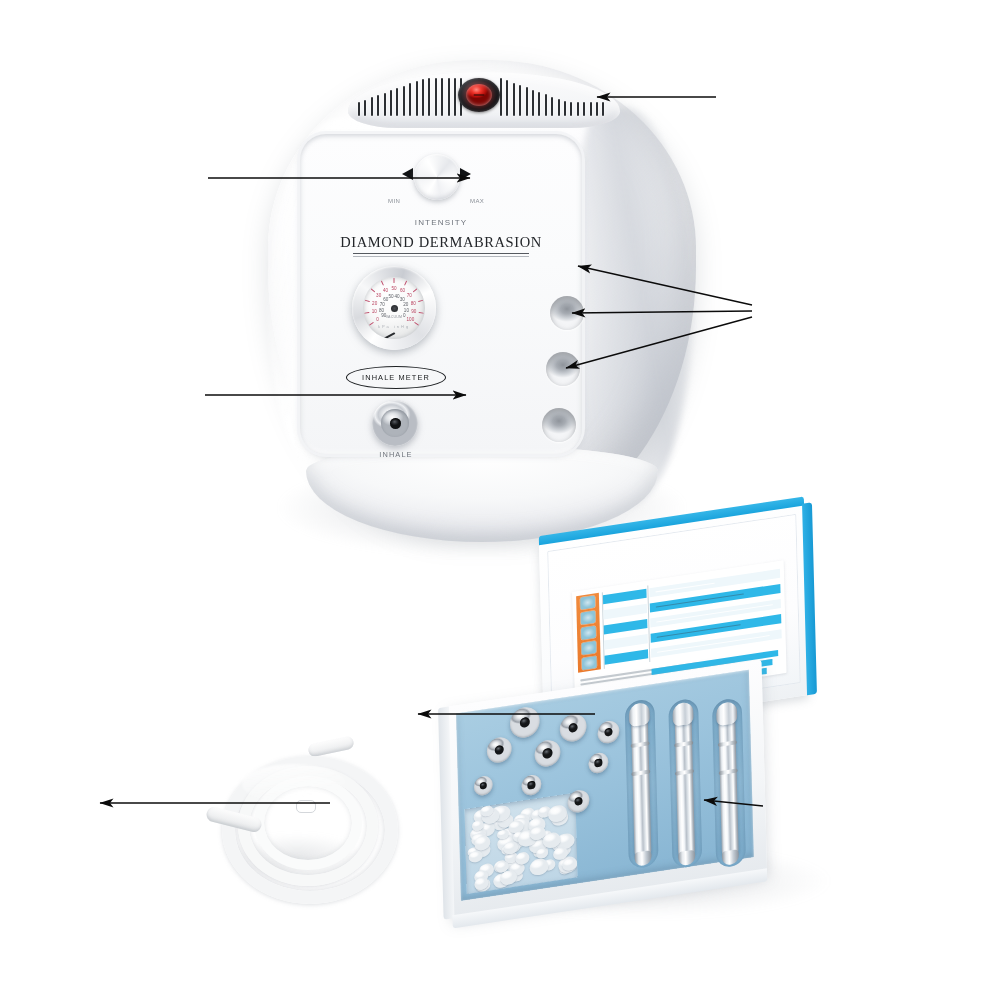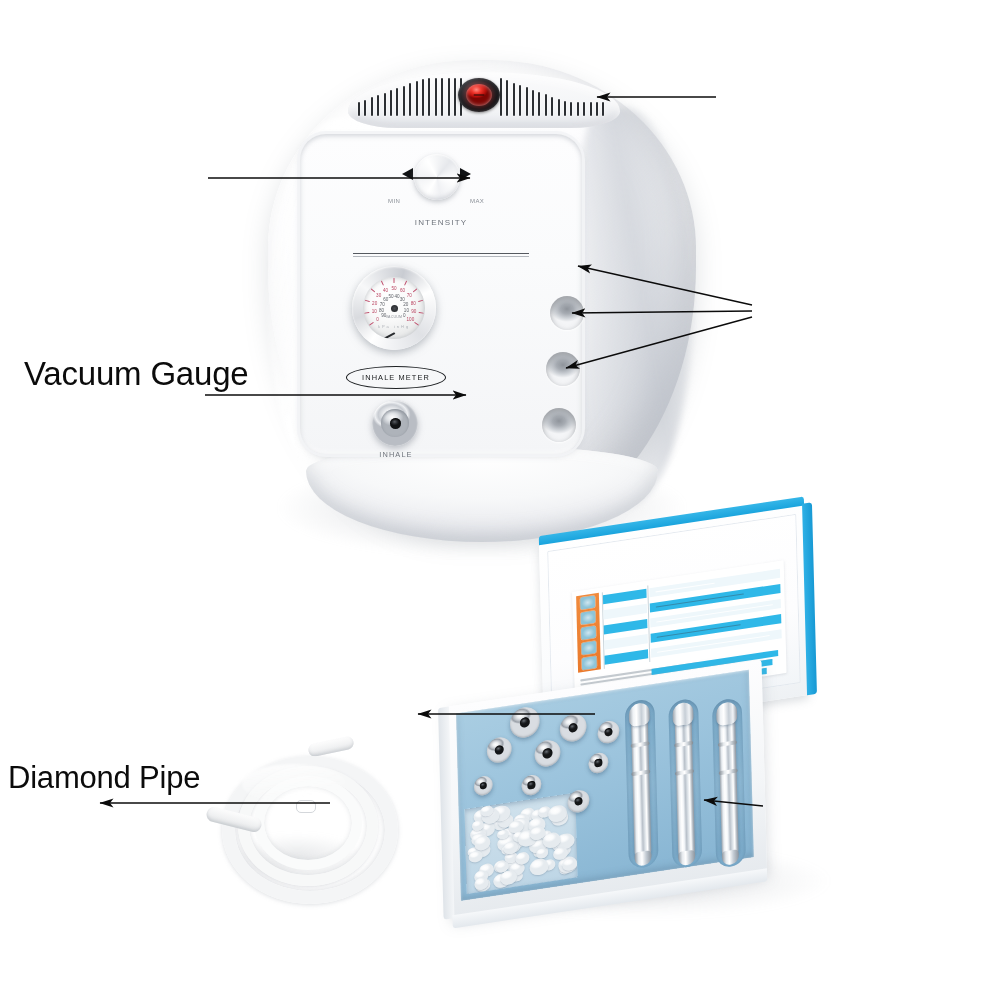--- a/index.html
+++ b/index.html
@@ -461,20 +461,21 @@
       <div class="knob-wrap">
         <div class="knob-notch-l"></div>
         <div class="knob"></div>
         <div class="knob-notch-r"></div>
         <div class="knob-min">MIN</div>
         <div class="knob-max">MAX</div>
       </div>
 
       <div class="panel-cap cap-intensity">INTENSITY</div>
 
+      <div class="brand">DIAMOND DERMABRASION</div>
       <div class="brand-underline"></div>
       <div class="brand-underline2"></div>
 
       <div class="gauge">
         <div class="gauge-face" id="gaugeFace">
           <div class="needle"></div>
           <div class="needle-hub"></div>
           <div class="gauge-sub">VACUUM</div>
           <div class="gauge-logo">kPa  inHg</div>
         <div class="tickmark" style="transform:translate(-50%,-100%) rotate(-125deg);">
@@ -730,19 +731,17 @@
     <path class="leader" marker-end="url(#ah)" d="M595,714 L418,714"></path>
 
     <path class="leader" marker-end="url(#ah)" d="M330,803 L100,803"></path>
 
     <path class="leader" marker-end="url(#ah)" d="M763,806 L704,800"></path>
   </svg>
 
 
 
 
-  <div class="callout" style="left:24px;top:357px;font-size:33px;">Vacuum Gauge</div>
-
-
-  <div class="callout" style="left:8px;top:762px;font-size:31px;">Diamond Pipe</div>
+
+
 
 
 </div>
 
 </body></html>

